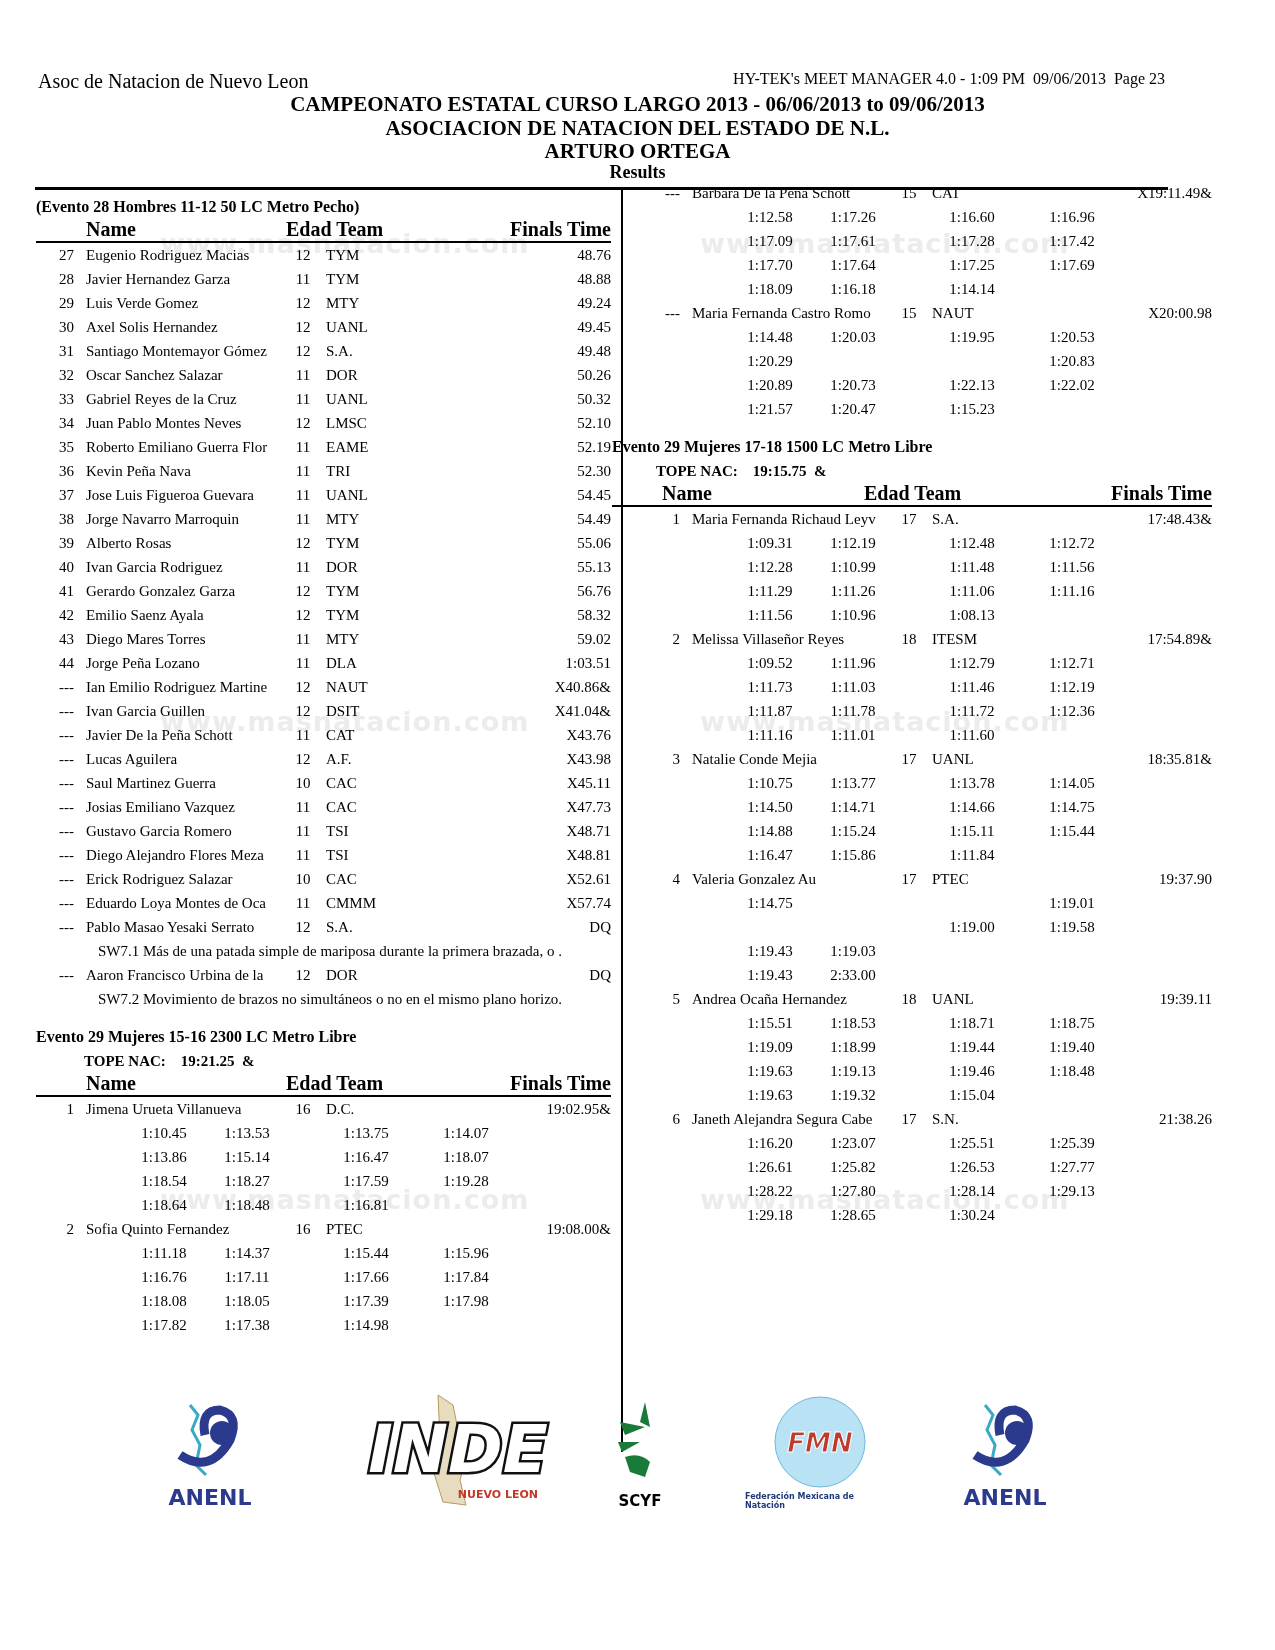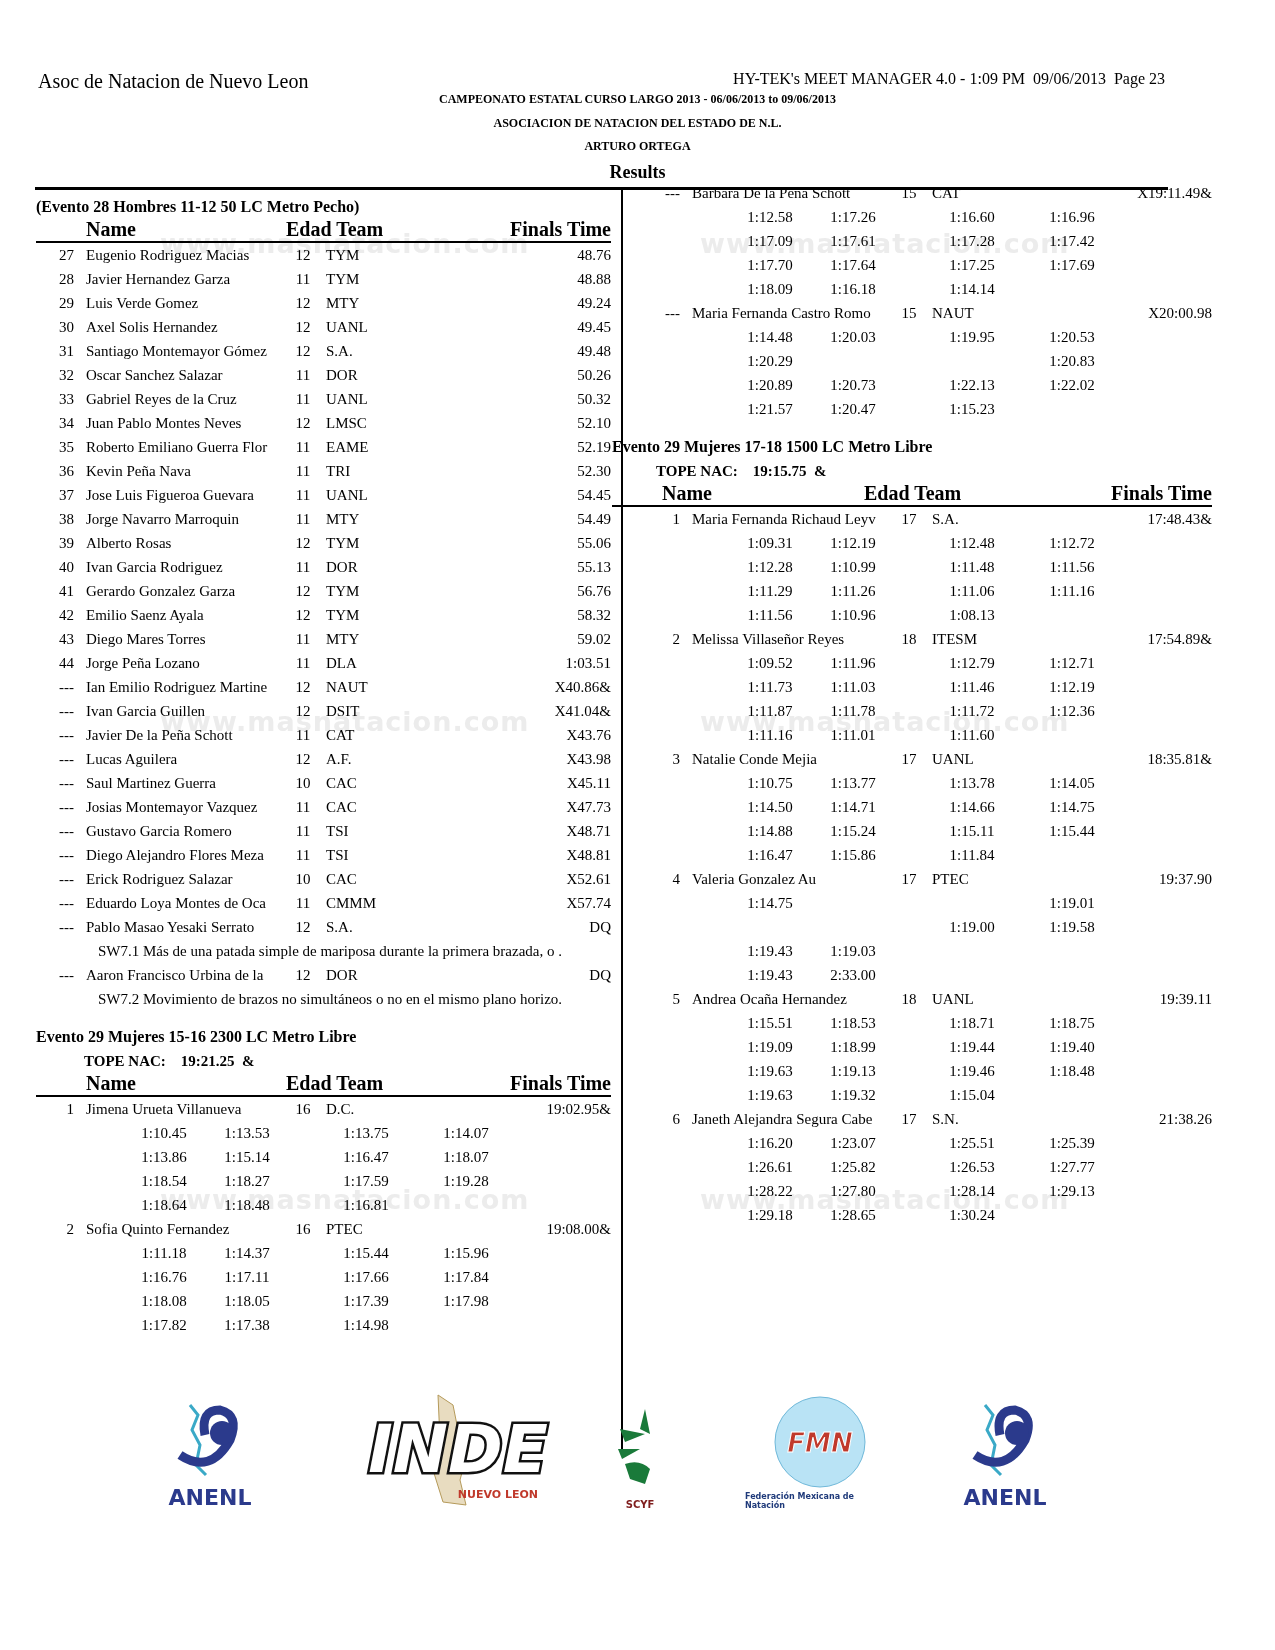--- a/index.html
+++ b/index.html
@@ -1,20 +1,20 @@
 <!DOCTYPE html>
 <html><head>
 <meta charset="utf-8">
 <style>
   html, body { margin:0; padding:0; background:#fff; }
   body { width:1275px; height:1650px; position:relative; overflow:hidden;
          font-family:"Liberation Serif","DejaVu Serif",serif; color:#000; font-size:15px; }
   .hdr-left { position:absolute; left:38px; top:70px; font-size:20px; }
   .hdr-right { position:absolute; right:110px; top:70px; font-size:16px; white-space:pre; }
-  .hdr-center { position:absolute; left:0; width:1275px; text-align:center; font-weight:bold; font-size:12px; }
+  .hdr-center { position:absolute; left:0; width:1275px; text-align:center; font-weight:bold; font-size:21px; }
   .hr-top { position:absolute; left:35px; width:1133px; top:187px; height:3px; background:#000; }
   .vrule { position:absolute; left:621px; top:187px; width:2px; height:1265px; background:#000; }
   .col { position:absolute; top:195px; }
   .col-left { left:36px; width:575px; }
   .col-right { left:642px; width:570px; }
   .evt-title { font-weight:bold; font-size:16px; height:24px; line-height:24px; white-space:nowrap; }
   .tope { font-weight:bold; font-size:15px; height:24px; line-height:24px; padding-left:48px; white-space:pre; }
   .thead { position:relative; height:22px; font-weight:bold; font-size:20px; border-bottom:2.5px solid #000; }
   .thead span { position:absolute; bottom:0; }
   .row { position:relative; height:24px; line-height:24px; white-space:nowrap; font-size:15px; }
@@ -217,21 +217,21 @@
       </div>
       <div class="row">
         <span class="c-place">---</span>
         <span class="c-name">Saul Martinez Guerra</span>
         <span class="c-age">10</span>
         <span class="c-team">CAC</span>
         <span class="c-time">X45.11</span>
       </div>
       <div class="row">
         <span class="c-place">---</span>
-        <span class="c-name">Josias Montemayor Vazquez</span>
+        <span class="c-name">Josias Emiliano Vazquez</span>
         <span class="c-age">11</span>
         <span class="c-team">CAC</span>
         <span class="c-time">X47.73</span>
       </div>
       <div class="row">
         <span class="c-place">---</span>
         <span class="c-name">Gustavo Garcia Romero</span>
         <span class="c-age">11</span>
         <span class="c-team">TSI</span>
         <span class="c-time">X48.71</span>
@@ -629,21 +629,21 @@
       <text x="190" y="108" text-anchor="end" font-family="DejaVu Sans, sans-serif" font-weight="bold" font-size="11" fill="#c0392b">NUEVO LEON</text>
     </svg>
   </div>
   <div class="logo" style="left:605px; width:70px;">
     <svg width="60" height="95" viewBox="0 0 60 95">
       <path d="M35 5 L40 30 L30 25 Z" fill="#1a7a3a"></path>
       <path d="M10 25 L35 30 L15 38 Z" fill="#1a7a3a"></path>
       <path d="M8 45 L30 45 L12 55 Z" fill="#1a7a3a"></path>
       <path d="M15 60 Q30 55 40 65 L35 80 L20 75 Z" fill="#1a7a3a"></path>
     </svg>
-    <div class="logo-cap" style="color:#7f1d1d; font-size:10px;">SCYF</div>
+    <div class="logo-cap" style="color:#000000; font-size:15px;">SCYF</div>
   </div>
   <div class="logo" style="left:745px; width:150px;align-items:center;">
     <svg width="110" height="100" viewBox="0 0 110 100">
       <circle cx="55" cy="50" r="45" fill="#b9e3f5" stroke="#6fb8d9"></circle>
       <text x="55" y="60" text-anchor="middle" font-family="DejaVu Sans, sans-serif" font-weight="bold" font-style="italic" font-size="26" fill="#c0392b" stroke="#fff" stroke-width="1">FMN</text>
     </svg>
     <div class="logo-cap" style="color:#1f3a7a; font-size:8px;">Federación Mexicana de Natación</div>
   </div>
   <div class="logo" style="left:935px; width:140px;">
     <svg width="120" height="100" viewBox="0 0 120 100">

